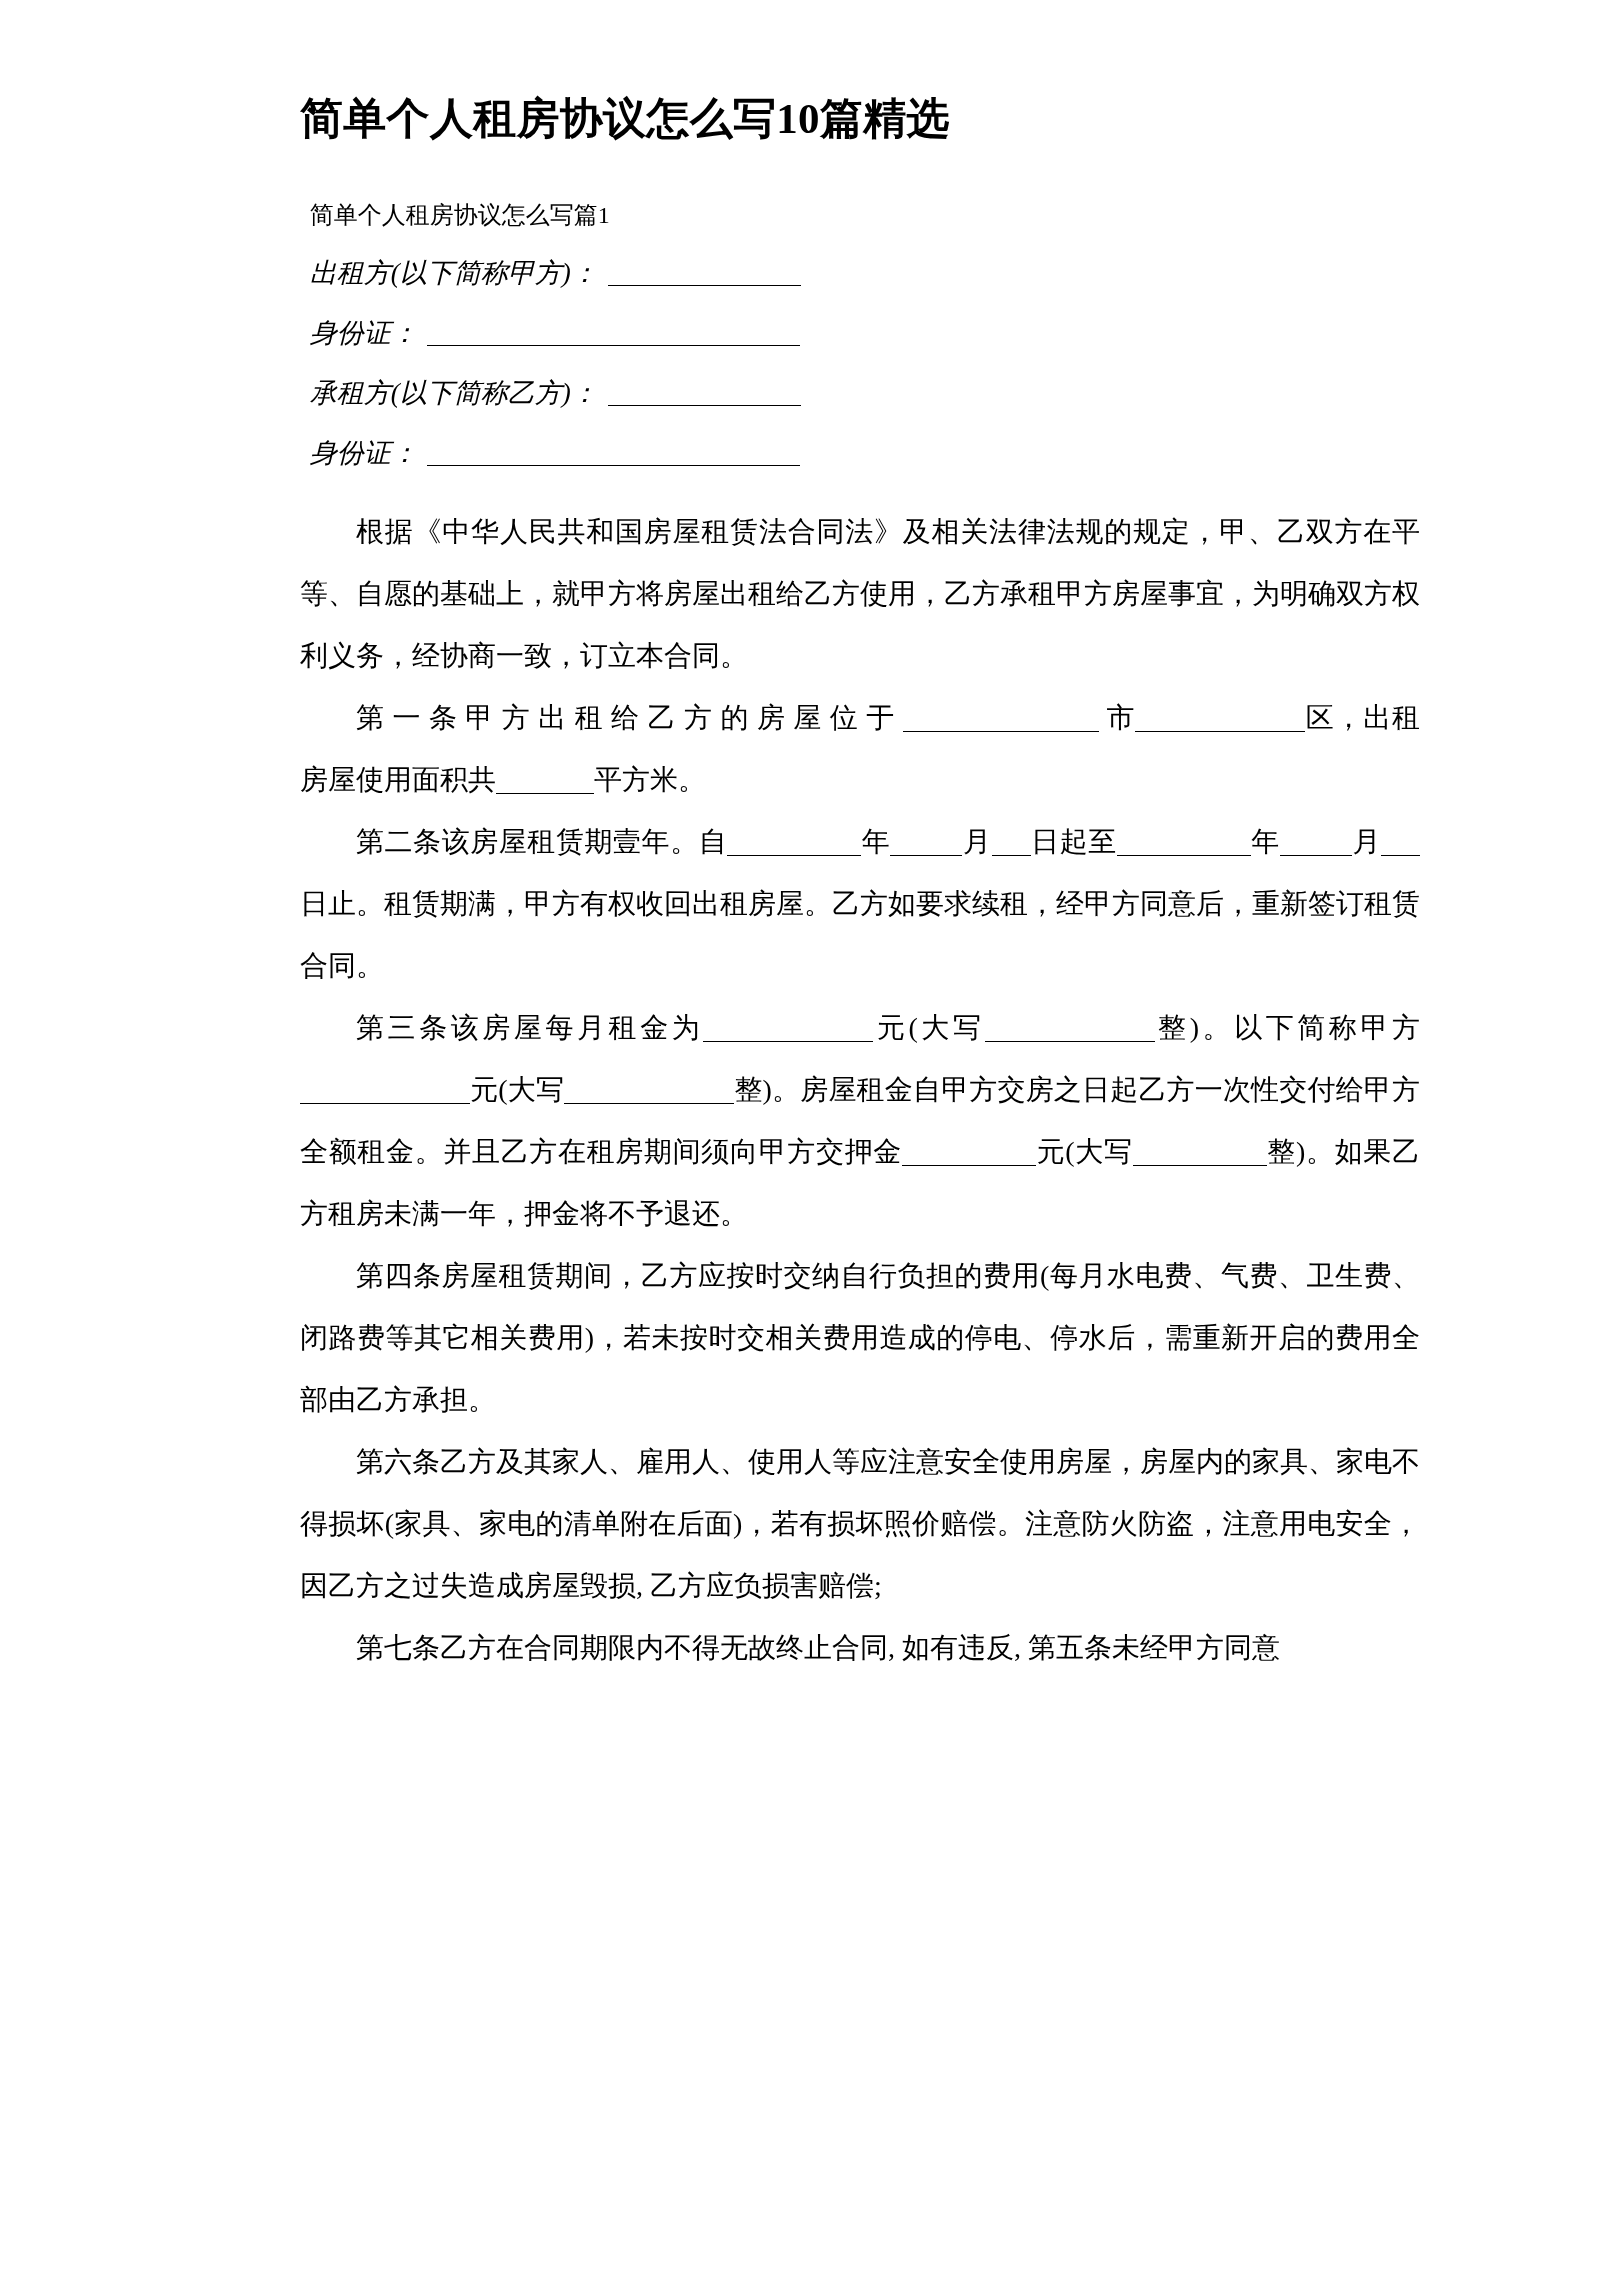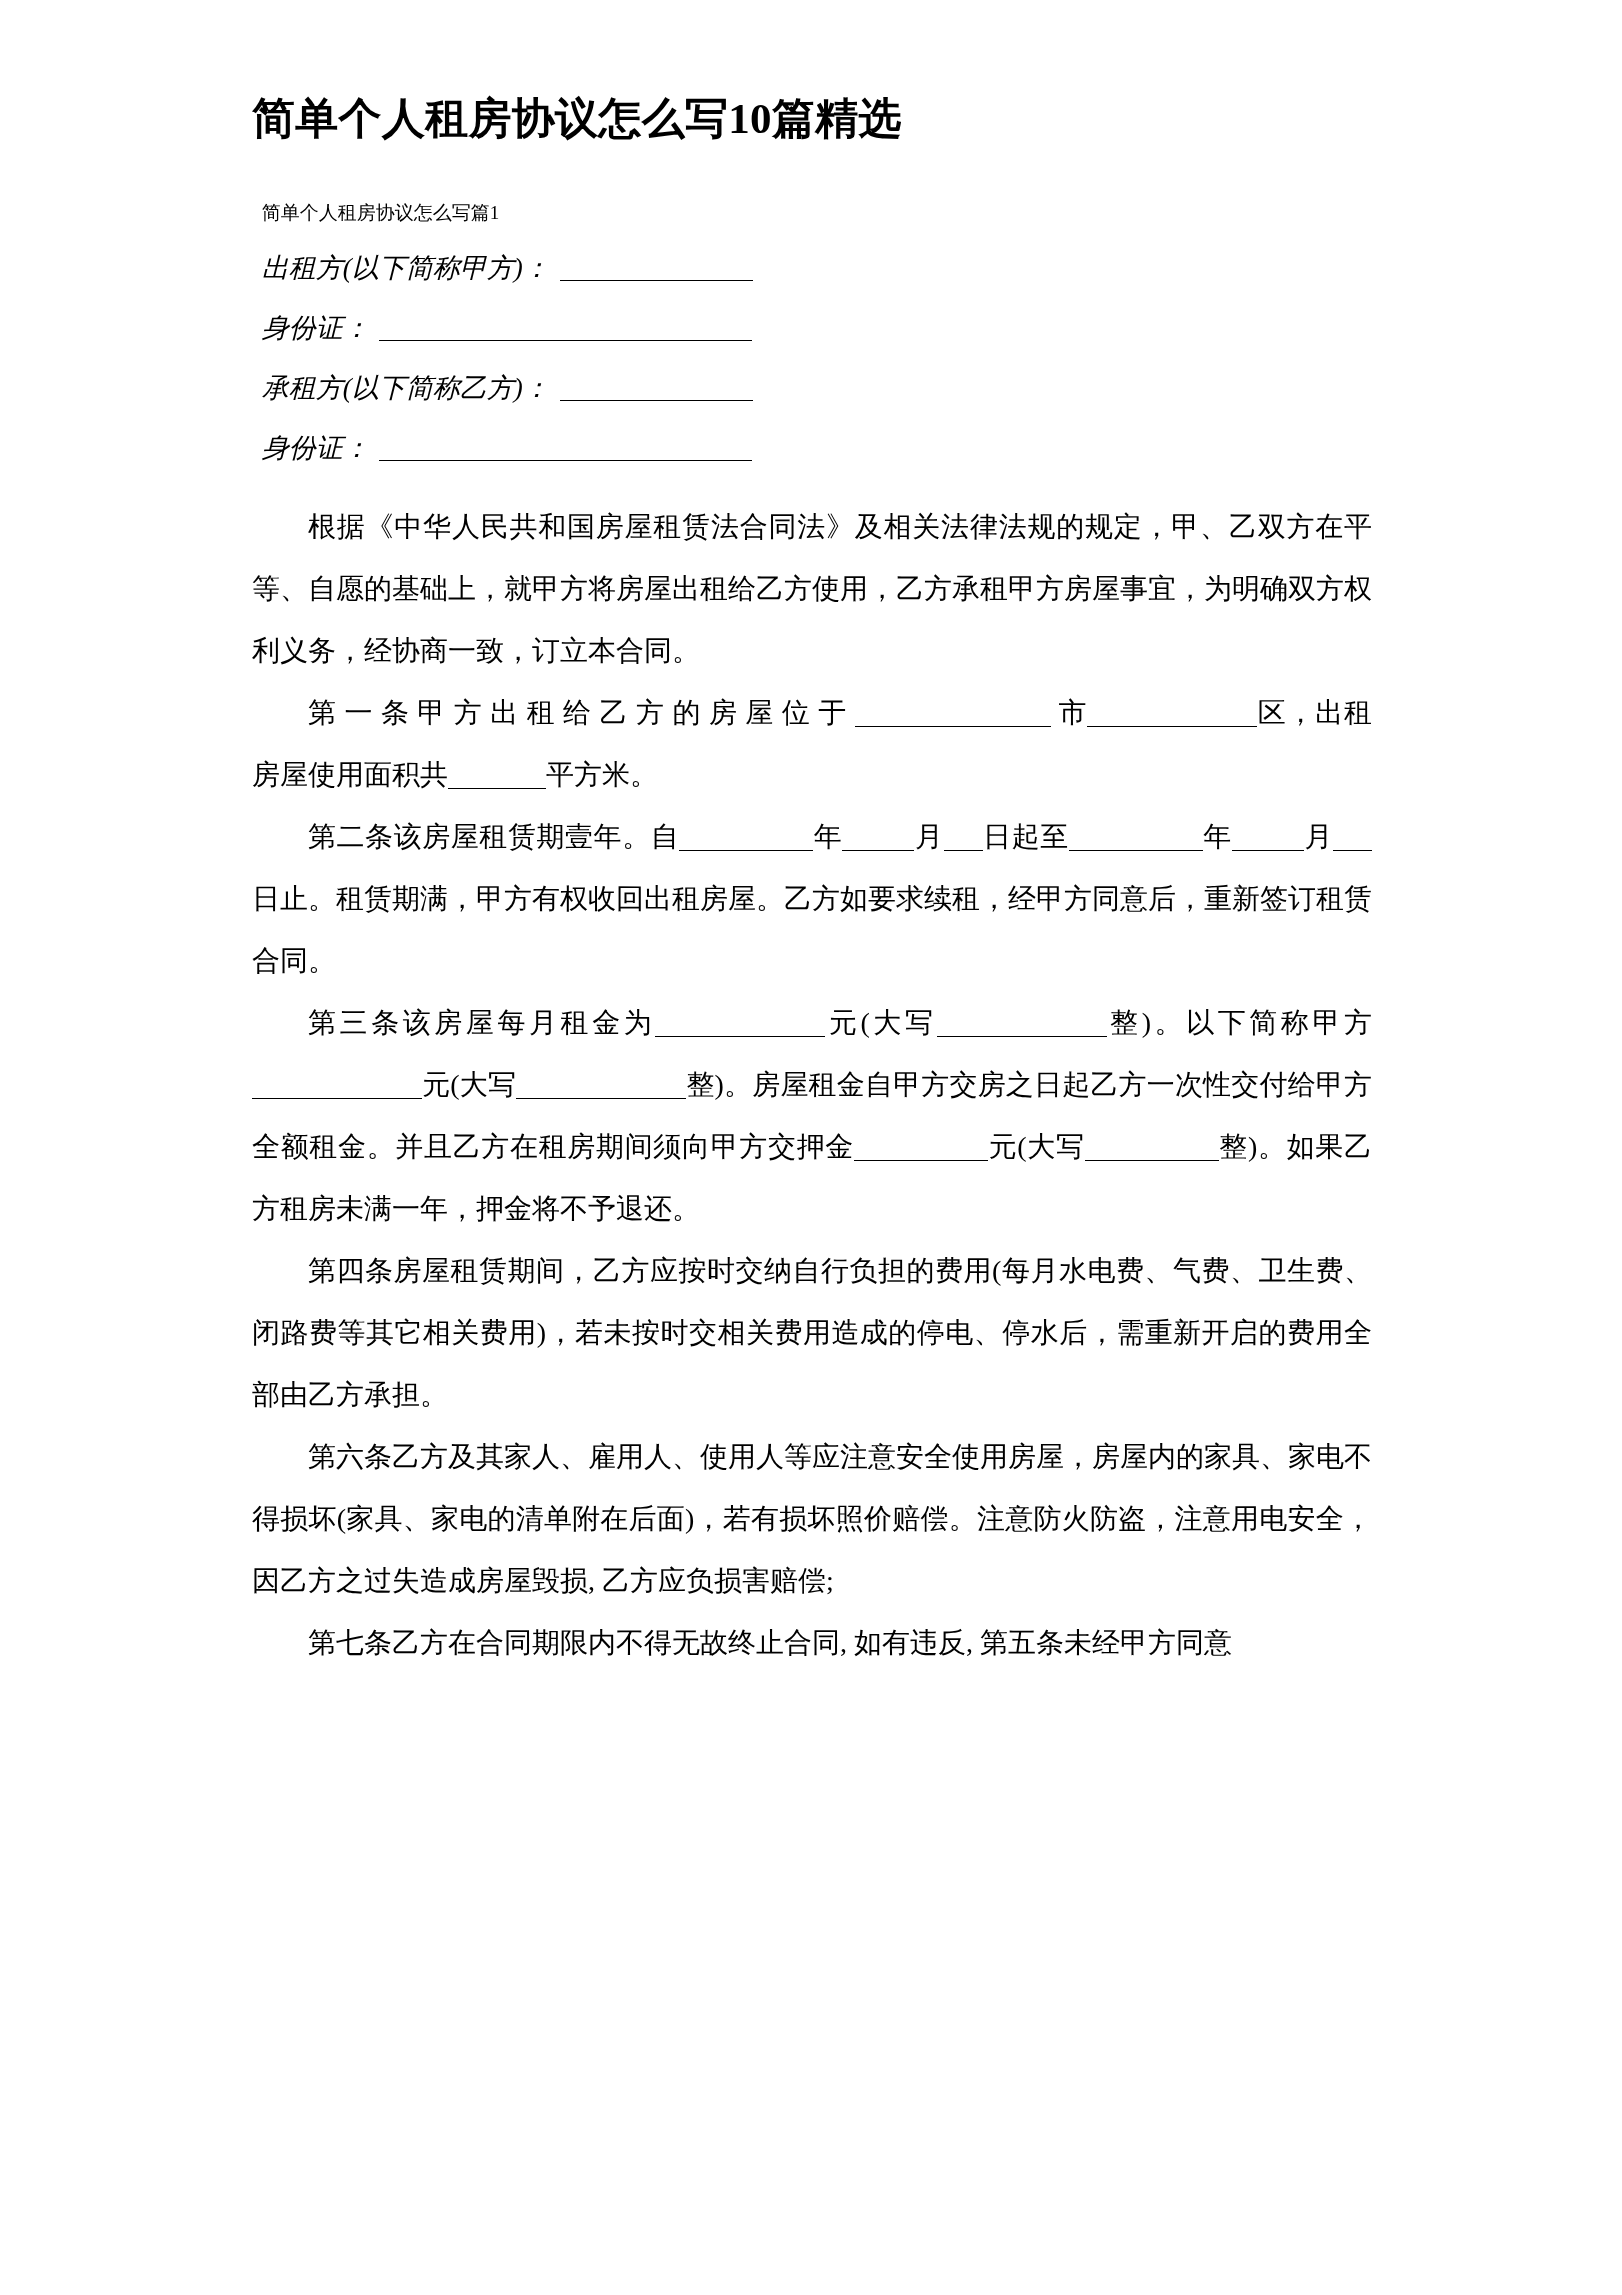--- a/index.html
+++ b/index.html
@@ -11,20 +11,21 @@
     font-family: "Liberation Serif", "DejaVu Serif", serif;
     color: #000000;
   }
   .page {
     position: relative;
     width: 1444px;
     height: 2295px;
     background: #ffffff;
     overflow: hidden;
     box-sizing: border-box;
+    margin-left: 48px;
   }
   .content {
     position: absolute;
     left: 252px;
     top: 0;
     width: 1120px;
   }
 
   
   .doc-title {
@@ -32,21 +33,21 @@
     font-weight: 700;
     line-height: 1.0;
     letter-spacing: 0.3px;
     margin-top: 97px;
     margin-bottom: 0;
     white-space: nowrap;
   }
 
   
   .doc-subtitle {
-    font-size: 19px;
+    font-size: 24px;
     line-height: 1.0;
     margin-top: 63px;
     margin-left: 9.8px;
   }
 
   
   .form-line {
     font-size: 27px;
     line-height: 1.0;
     margin-top: 33px;

